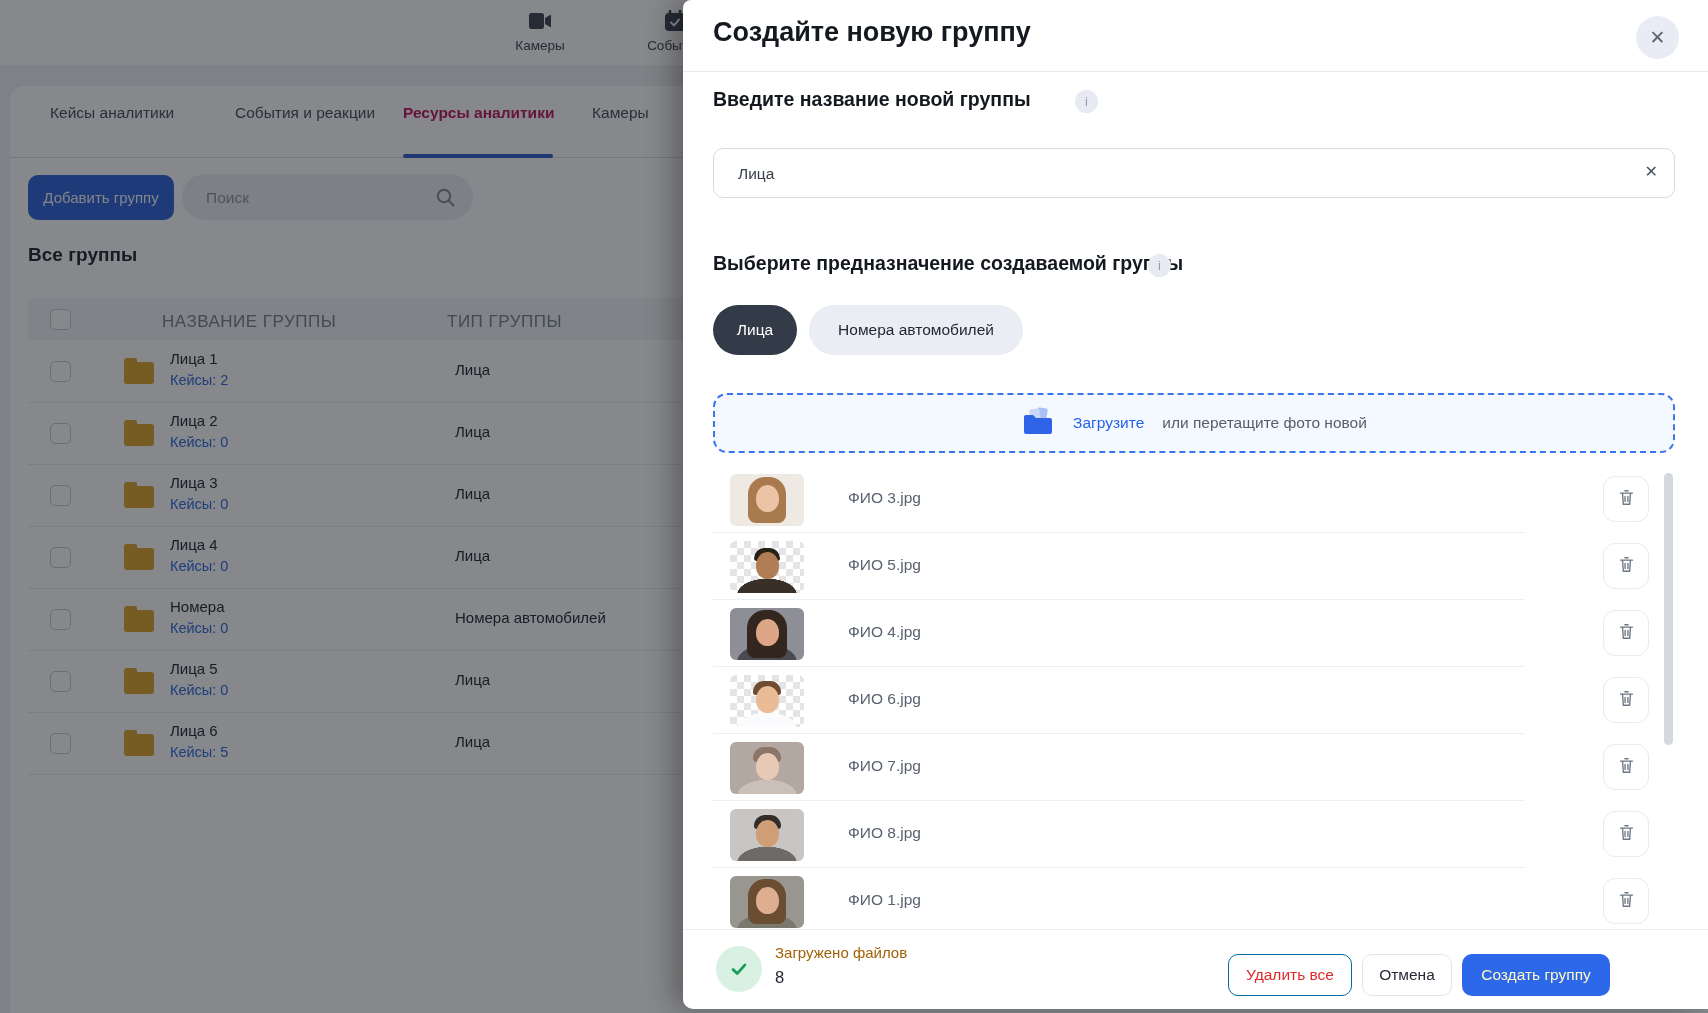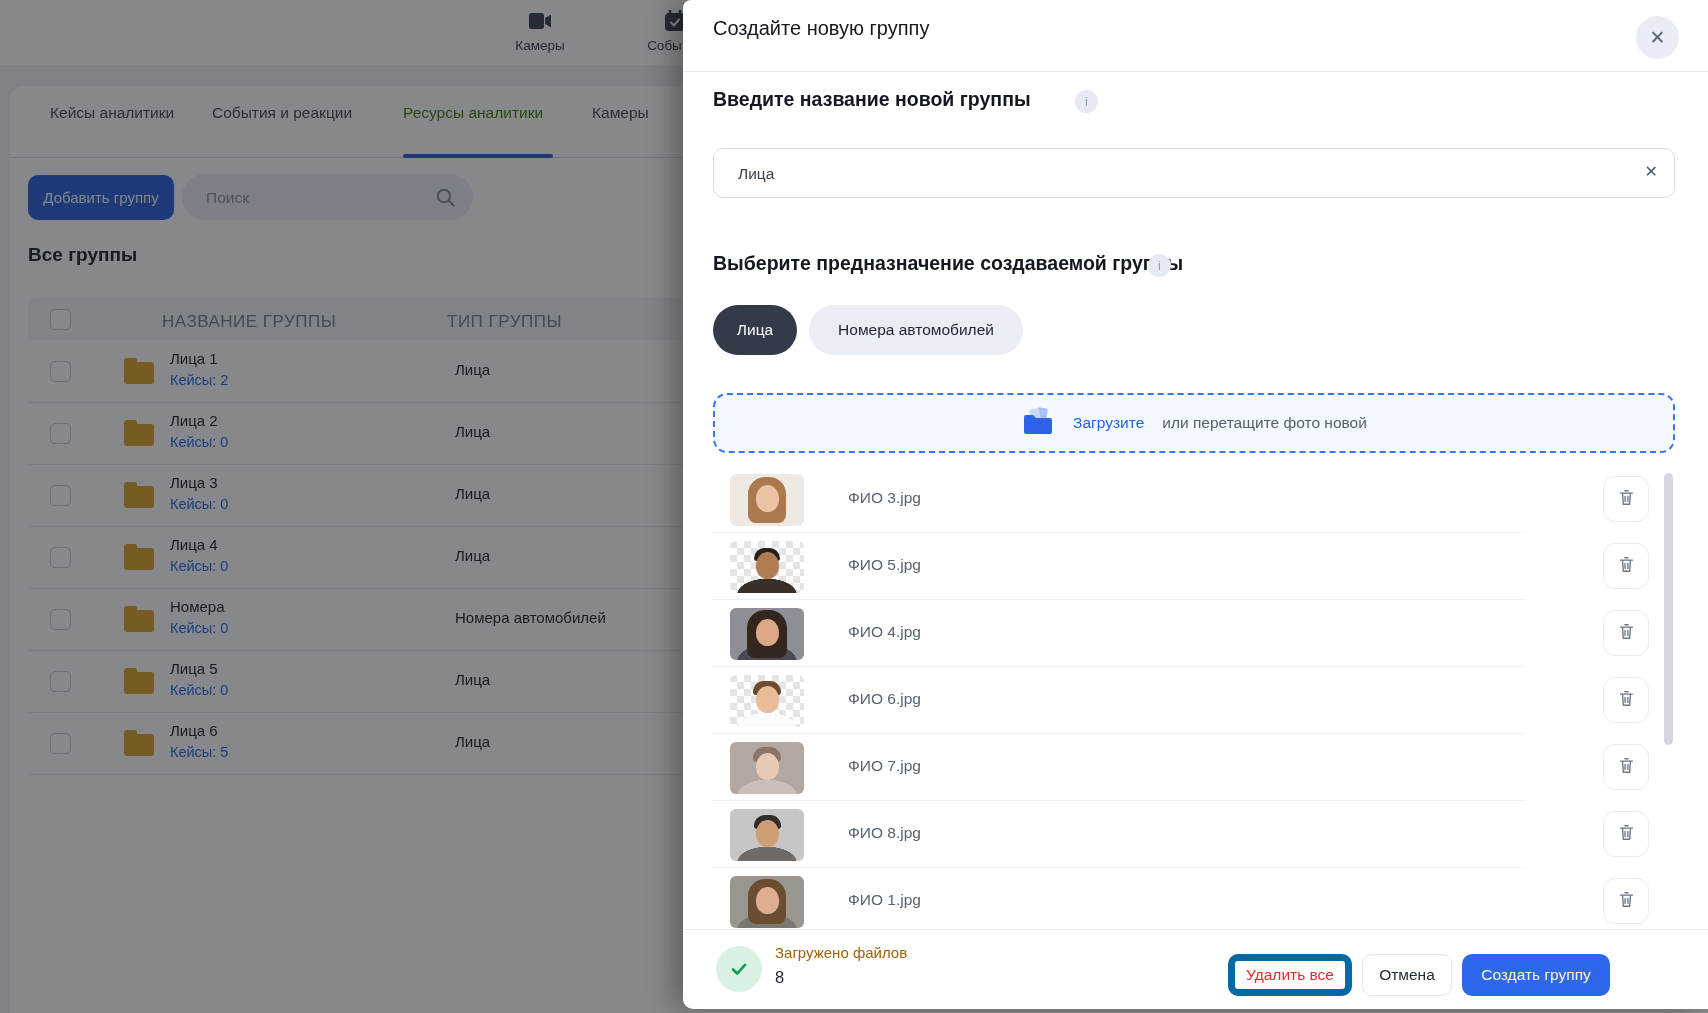--- a/index.html
+++ b/index.html
@@ -3,21 +3,21 @@
 <meta charset="utf-8">
 <style>
   html,body{margin:0;padding:0;background:#555;font-family:"Liberation Sans",sans-serif;}
   #stage{position:relative;width:1708px;height:1013px;background:#eef0f3;overflow:hidden;}
 
   
   .navbar{position:absolute;left:0;top:0;width:1708px;height:66px;background:#fff;border-bottom:1px solid #e3e6ea;}
   .nav-item{position:absolute;top:10px;width:80px;display:flex;flex-direction:column;align-items:center;gap:3px;color:#3f4552;font-size:13.5px;cursor:pointer;}
   .card{position:absolute;left:10px;top:86px;width:1698px;height:927px;background:#fff;border-radius:14px 0 0 0;}
   .tab{position:absolute;top:104px;font-size:15.5px;color:#474e59;white-space:nowrap;cursor:pointer;}
-  .tab.active{color:#4d7c0f;}
+  .tab.active{color:#be185d;font-weight:bold;}
   .tabs-divider{position:absolute;left:10px;top:157px;width:1698px;height:1px;background:#dadde2;}
   .tab-underline{position:absolute;left:403px;top:154px;width:150px;height:4px;border-radius:2px;background:#2e5fd0;}
   .add-btn{position:absolute;left:28px;top:175px;width:146px;height:45px;border:none;border-radius:10px;background:#2f63d8;color:#f4f6fb;font-size:15px;font-family:inherit;cursor:pointer;}
   .search-wrap{position:absolute;left:182px;top:174px;width:291px;height:46px;border-radius:23px;background:#eceff4;}
   .search-wrap input{position:absolute;left:22px;top:0;width:220px;height:46px;border:none;background:transparent;outline:none;font-size:15.5px;color:#39404c;font-family:inherit;}
   .search-wrap input::placeholder{color:#8d95a1;}
   .search-ic{position:absolute;right:18px;top:13px;}
   .all-groups{position:absolute;left:28px;top:244px;font-size:19px;font-weight:700;color:#20262f;}
   .thead{position:absolute;left:28px;top:298px;width:1660px;height:42px;background:#f2f4f7;border-radius:8px 8px 0 0;}
   .th{position:absolute;top:14px;font-size:17px;letter-spacing:.5px;color:#7b828d;white-space:nowrap;margin-left:20px;}
@@ -27,21 +27,21 @@
   .folder::before{content:"";position:absolute;top:-4px;left:0;width:13px;height:6px;background:#dfa62e;border-radius:3px 2px 0 0;}
   .gname{position:absolute;left:142px;top:10px;font-size:15px;color:#242a33;white-space:nowrap;}
   .gcases{position:absolute;left:142px;top:32px;font-size:14.5px;color:#2f6ae0;white-space:nowrap;cursor:pointer;}
   .gtype{position:absolute;left:427px;top:21px;font-size:15px;color:#242a33;white-space:nowrap;}
 
   
   .overlay{position:absolute;inset:0;background:rgba(13,17,23,0.5);z-index:5;}
 
   
   .modal{position:absolute;left:683px;top:0;width:1025px;height:1008px;background:#fff;border-radius:8px 0 0 10px;box-shadow:-10px 0 28px rgba(0,0,0,.3);z-index:10;}
-  .m-title{position:absolute;left:30px;top:17px;font-size:20px;font-weight:400;color:#14181f;}
+  .m-title{position:absolute;left:30px;top:17px;font-size:27px;font-weight:700;color:#14181f;}
   .m-close{position:absolute;left:953px;top:16px;width:43px;height:43px;border:none;border-radius:50%;background:#e9ecf4;color:#5d6673;font-size:19px;line-height:43px;text-align:center;cursor:pointer;font-family:inherit;padding:0;}
   .m-hdiv{position:absolute;left:0;top:71px;width:1025px;height:1px;background:#e7e9ee;}
   .m-label{position:absolute;left:30px;font-size:19.5px;font-weight:700;color:#14181f;white-space:nowrap;}
   .info{position:absolute;width:23px;height:23px;border-radius:50%;background:#e7eaf2;color:#959ca8;font-size:13px;line-height:23px;text-align:center;cursor:pointer;}
   .m-input{position:absolute;left:30px;top:148px;width:962px;height:50px;border:1px solid #d8dce2;border-radius:10px;box-sizing:border-box;}
   .m-input input{position:absolute;left:22px;top:0;width:890px;height:48px;border:none;outline:none;background:transparent;font-size:15.5px;color:#39404c;font-family:inherit;}
   .clearx{position:absolute;right:16px;top:13px;font-size:16px;color:#4a5260;cursor:pointer;}
   .chip{position:absolute;top:305px;height:50px;border-radius:25px;font-size:15.5px;display:flex;align-items:center;justify-content:center;cursor:pointer;box-sizing:border-box;}
   .chip.sel{left:30px;width:84px;background:#333b49;color:#fff;}
   .chip.alt{left:126px;width:214px;background:#ebedf4;color:#222835;}
@@ -73,21 +73,21 @@
   .f6{background:radial-gradient(ellipse 30px 16px at 50% 103%,#6e6a68 98%,transparent),#c8c6c4;}
   .f6::before{background:#cf9e74;} .f6::after{top:6px;width:27px;height:14px;margin-left:-13px;border-radius:13px 13px 4px 4px;background:#332c28;}
   .f7{background:radial-gradient(ellipse 30px 16px at 50% 103%,#7b786f 98%,transparent),#98968f;}
   .f7::before{background:#ddae90;} .f7::after{top:3px;width:38px;height:45px;margin-left:-19px;border-radius:17px 17px 8px 8px;background:#6b4d32;}
 
   .m-footer{position:absolute;left:0;top:929px;width:1025px;height:79px;background:#fff;border-top:1px solid #e9ebef;border-radius:0 0 0 10px;}
   .ok-circle{position:absolute;left:33px;top:16px;width:46px;height:46px;border-radius:50%;background:#d8f1e3;display:flex;align-items:center;justify-content:center;}
   .status-label{position:absolute;left:92px;top:14px;font-size:15px;color:#a16207;}
   .files-count{position:absolute;left:92px;top:38px;font-size:16.5px;color:#1c222c;}
   .f-btn{position:absolute;top:24px;height:42px;border-radius:10px;font-size:15.5px;font-family:inherit;cursor:pointer;box-sizing:border-box;}
-  .btn-del{left:545px;width:124px;background:#fff;border:7px solid #0369a1;color:#e02a2a;}
+  .btn-del{left:545px;width:124px;background:#fff;border:1px solid #0369a1;color:#e02a2a;}
   .btn-cancel{left:679px;width:90px;background:#fff;border:1px solid #e2e5ea;color:#262c36;}
   .btn-create{left:779px;width:148px;background:#2e68ea;border:none;color:#fef9c3;}
 </style>
 </head>
 <body>
 
 <div id="stage">
 
   <div class="navbar">
     <div class="nav-item" style="left:500px;">
@@ -106,21 +106,21 @@
             <path d="M8 12.5l3 3 5-6" stroke="#fff" stroke-width="2" fill="none" stroke-linecap="round" stroke-linejoin="round"></path>
           </svg>
       </span>
       <span>События</span>
     </div>
   </div>
 
   <div class="card"></div>
   <div class="tabs-divider"></div>
   <span class="tab" style="left:50px;">Кейсы аналитики</span>
-  <span class="tab" style="left:212px;text-align:right;">События и реакции</span>
+  <span class="tab" style="left:235px;text-align:right;">События и реакции</span>
   <span class="tab active" style="left:403px;">Ресурсы аналитики</span>
   <span class="tab" style="left:592px;">Камеры</span>
   <div class="tab-underline"></div>
 
   <button class="add-btn">Добавить группу</button>
   <div class="search-wrap">
     <input placeholder="Поиск" style="">
     <span class="search-ic">
       <svg width="20" height="20" viewBox="0 0 20 20" fill="none" stroke="#828a96" stroke-width="2">
           <circle cx="9" cy="9" r="6.2"></circle>

